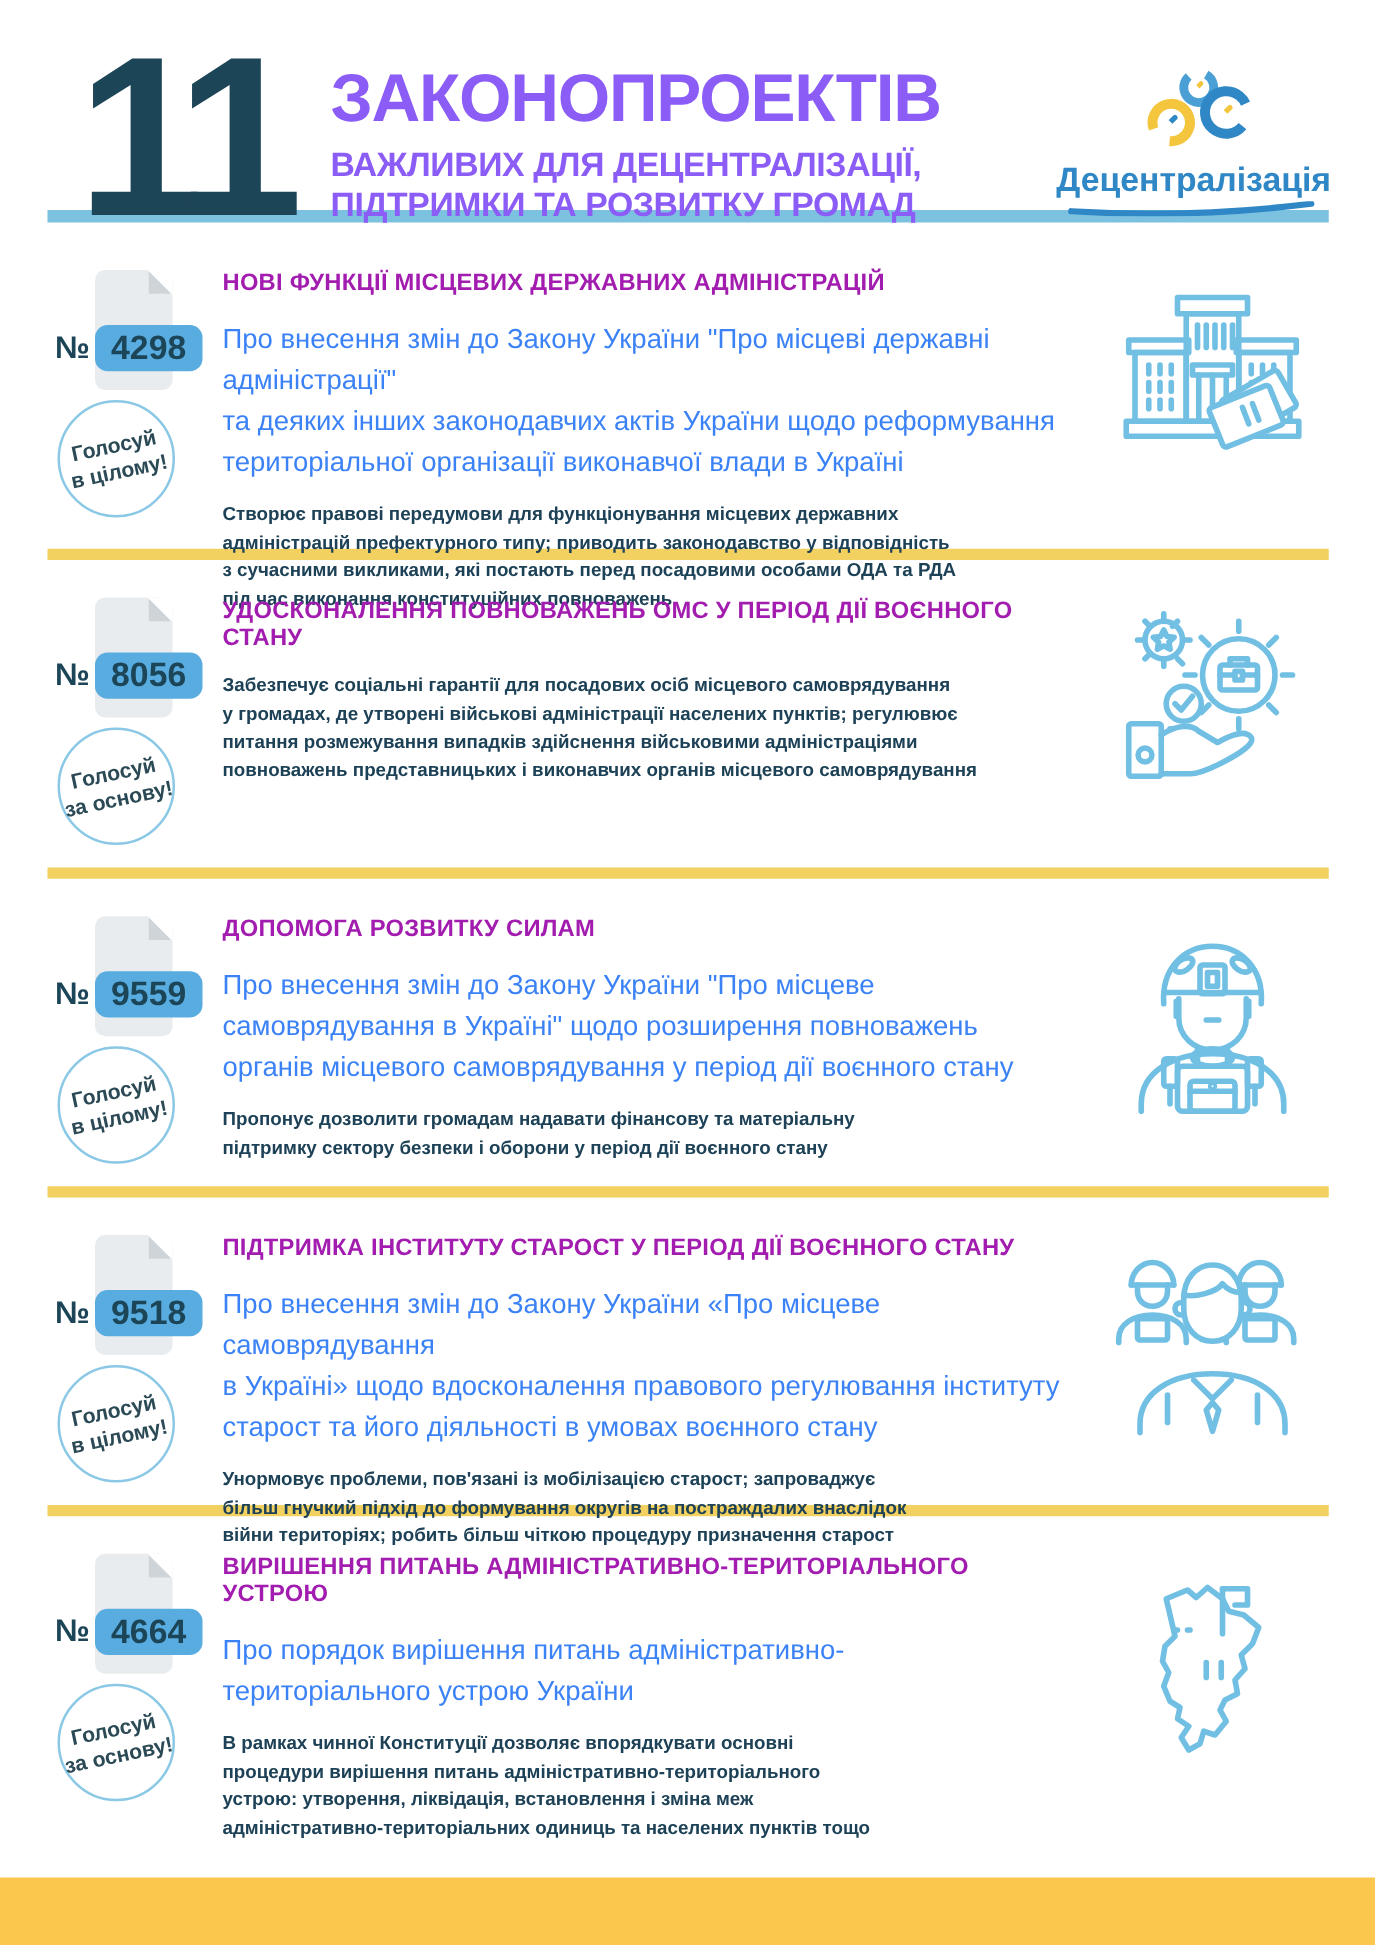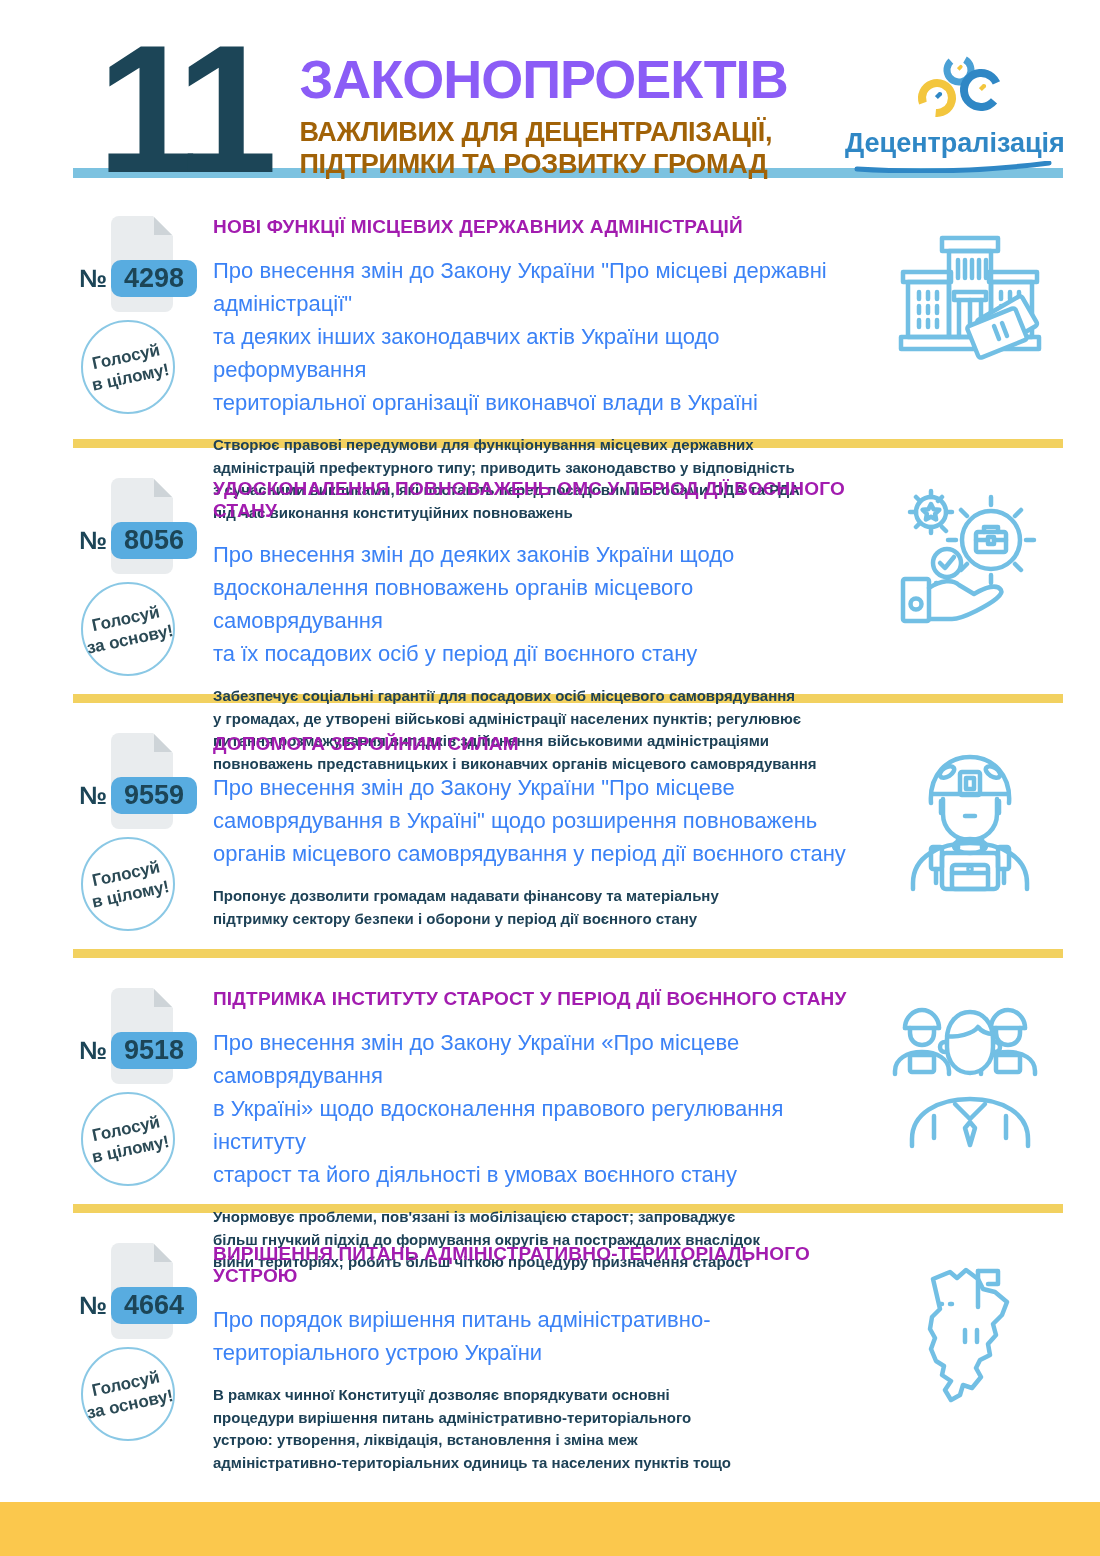--- a/index.html
+++ b/index.html
@@ -1,26 +1,26 @@
 <!DOCTYPE html>
 <html><head>
 <meta charset="utf-8">
 <style>
   * { margin:0; padding:0; box-sizing:border-box; }
   html,body { background:#fff; }
   .page {
     position:relative; width:1100px; height:1556px; margin:0 auto;
-    background:#ffffff; font-family:"Liberation Sans", sans-serif; overflow:hidden;padding-left:35px;
+    background:#ffffff; font-family:"Liberation Sans", sans-serif; overflow:hidden;
   }
   
   .header { display:flex; align-items:flex-start; padding:34px 40px 0 62px; height:168px; }
   .big-num { font-size:182px; line-height:0.76; font-weight:bold; color:#1c4557; letter-spacing:-12px; margin-top:6px; }
   .header-titles { margin-left:34px; padding-top:14px; }
   .h-title { font-size:54px; font-weight:bold; color:#8b5cf6; letter-spacing:-1px; white-space:pre-line; }
-  .h-sub { font-size:27px; font-weight:bold; color:#a16207; line-height:1.18; margin-top:7px; white-space:pre-line; letter-spacing:-0.3px; }
+  .h-sub { font-size:27px; font-weight:bold; color:#8b5cf6; line-height:1.18; margin-top:7px; white-space:pre-line; letter-spacing:-0.3px; }
   .logo { margin-left:auto; width:215px; text-align:center; padding-top:16px; }
   .logo-word { font-size:27px; font-weight:bold; color:#2f87c5; margin-top:2px; }
   
   .blue-div { height:10px; background:#7cc2e0; margin:0 37px 0 38px; }
   .ydiv { height:9px; background:#f2d160; margin:0 37px 0 38px; }
   .bottom-bar { position:absolute; left:0; bottom:0; width:1100px; height:54px; background:#fbc84d; }
   
   .section { display:grid; grid-template-columns:138px 1fr 200px; padding:30px 30px 0 40px; }
   .section.first { height:261px; padding-top:38px; }
   .section.mid { height:246px; }
@@ -138,23 +138,20 @@
           <span class="no-pill">8056</span>
         </div>
       </div>
       <div class="stamp">
         <div class="stamp-text">Голосуй
 за основу!</div>
       </div>
     </div>
     <div class="textcol">
       <div class="sec-title">УДОСКОНАЛЕННЯ ПОВНОВАЖЕНЬ ОМС У ПЕРІОД ДІЇ ВОЄННОГО СТАНУ</div>
-      <div class="sec-desc">Про внесення змін до деяких законів України щодо
-вдосконалення повноважень органів місцевого самоврядування
-та їх посадових осіб у період дії воєнного стану</div>
       <div class="sec-impact">Забезпечує соціальні гарантії для посадових осіб місцевого самоврядування
 у громадах, де утворені військові адміністрації населених пунктів; регулювює
 питання розмежування випадків здійснення військовими адміністраціями
 повноважень представницьких і виконавчих органів місцевого самоврядування</div>
     </div>
     <div class="iconcol">
       <svg width="158" height="150" viewBox="0 0 150 150">
         <g class="ic">
           <circle cx="36" cy="28" r="15"></circle>
           <path d="M36 7v6M36 43v6M15 28h6M51 28h6M21 13l4 4M47 43l4 4M21 43l4-4M47 13l-4 4"></path>
@@ -186,21 +183,21 @@
           <span class="no-sign">№</span>
           <span class="no-pill">9559</span>
         </div>
       </div>
       <div class="stamp">
         <div class="stamp-text">Голосуй
 в цілому!</div>
       </div>
     </div>
     <div class="textcol">
-      <div class="sec-title">ДОПОМОГА ЗБРОЙНИМ СИЛАМ</div>
+      <div class="sec-title">ДОПОМОГА РОЗВИТКУ СИЛАМ</div>
       <div class="sec-desc">Про внесення змін до Закону України "Про місцеве
 самоврядування в Україні" щодо розширення повноважень
 органів місцевого самоврядування у період дії воєнного стану</div>
       <div class="sec-impact">Пропонує дозволити громадам надавати фінансову та матеріальну
 підтримку сектору безпеки і оборони у період дії воєнного стану</div>
     </div>
     <div class="iconcol">
       <svg width="158" height="158" viewBox="0 0 150 158">
         <g class="ic">
           <path d="M36 64c-2-28 16-46 39-46s41 18 39 46"></path>

